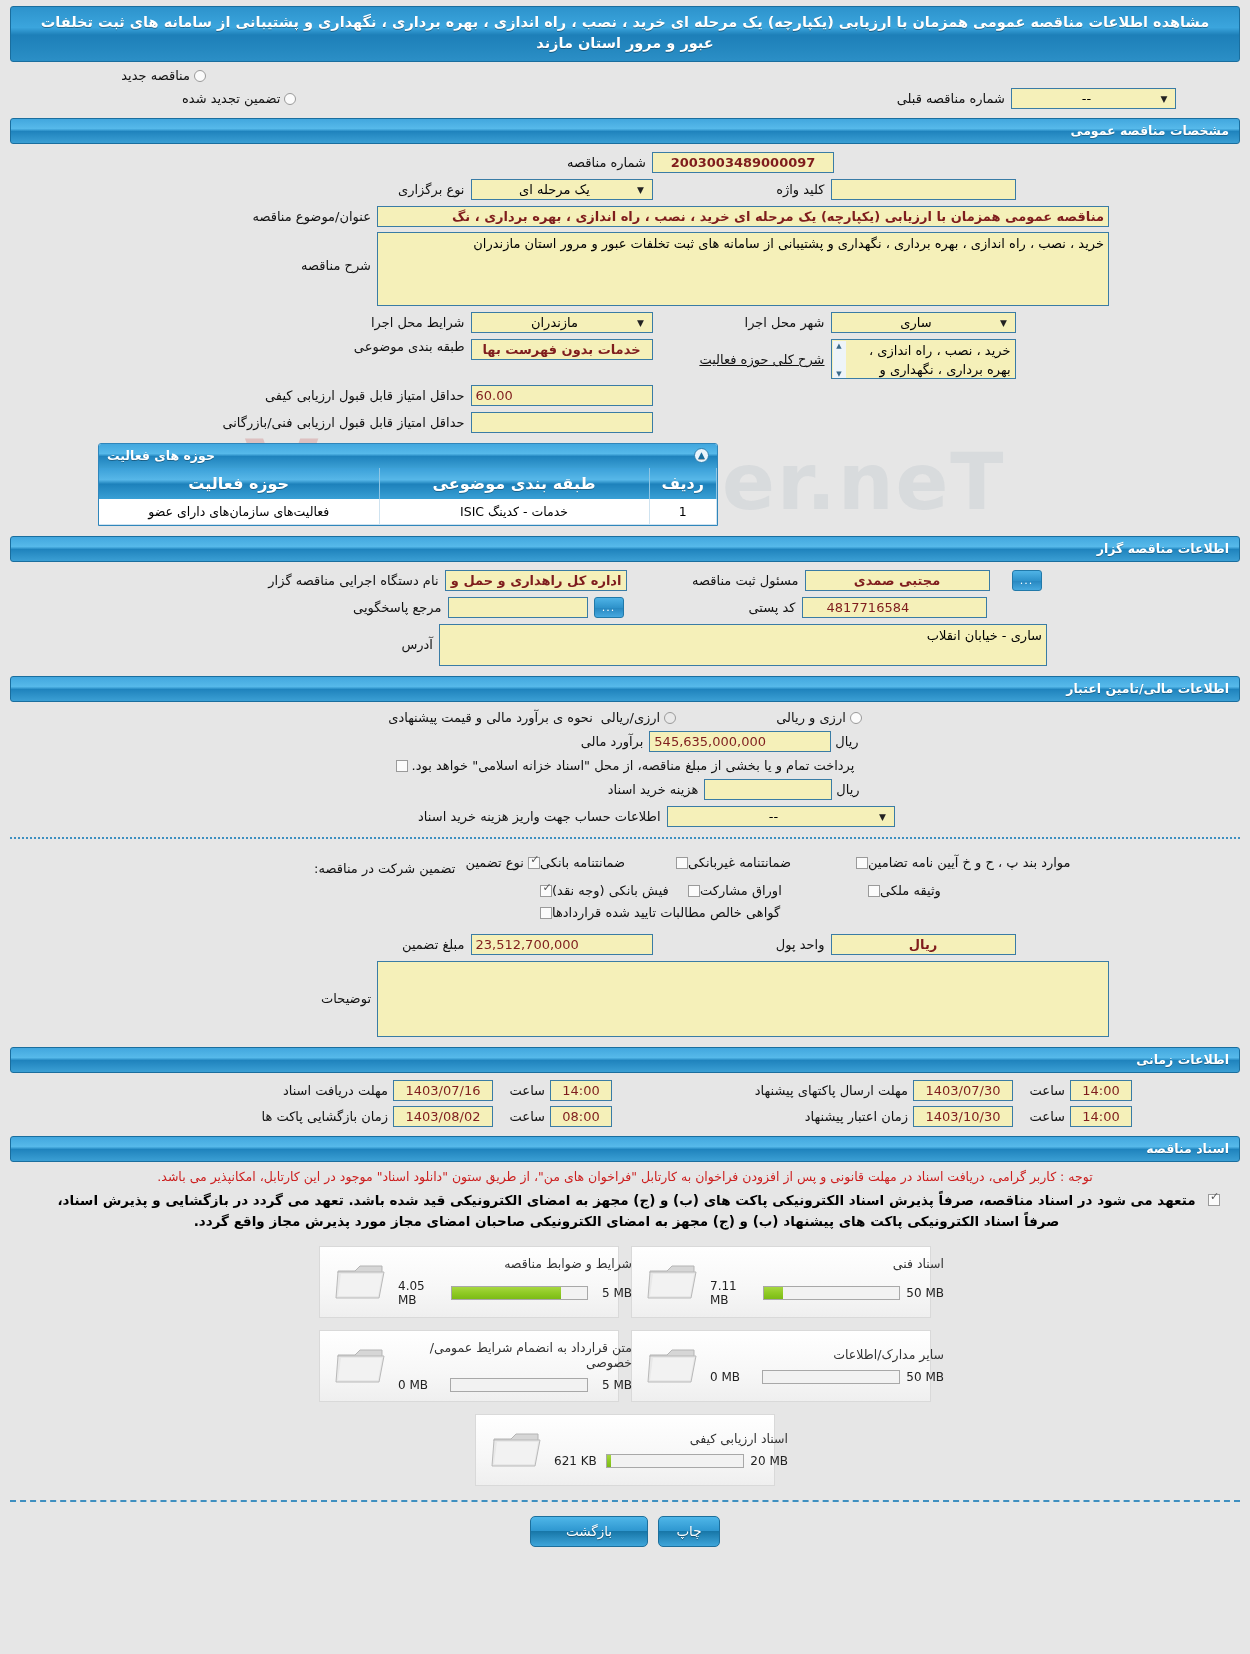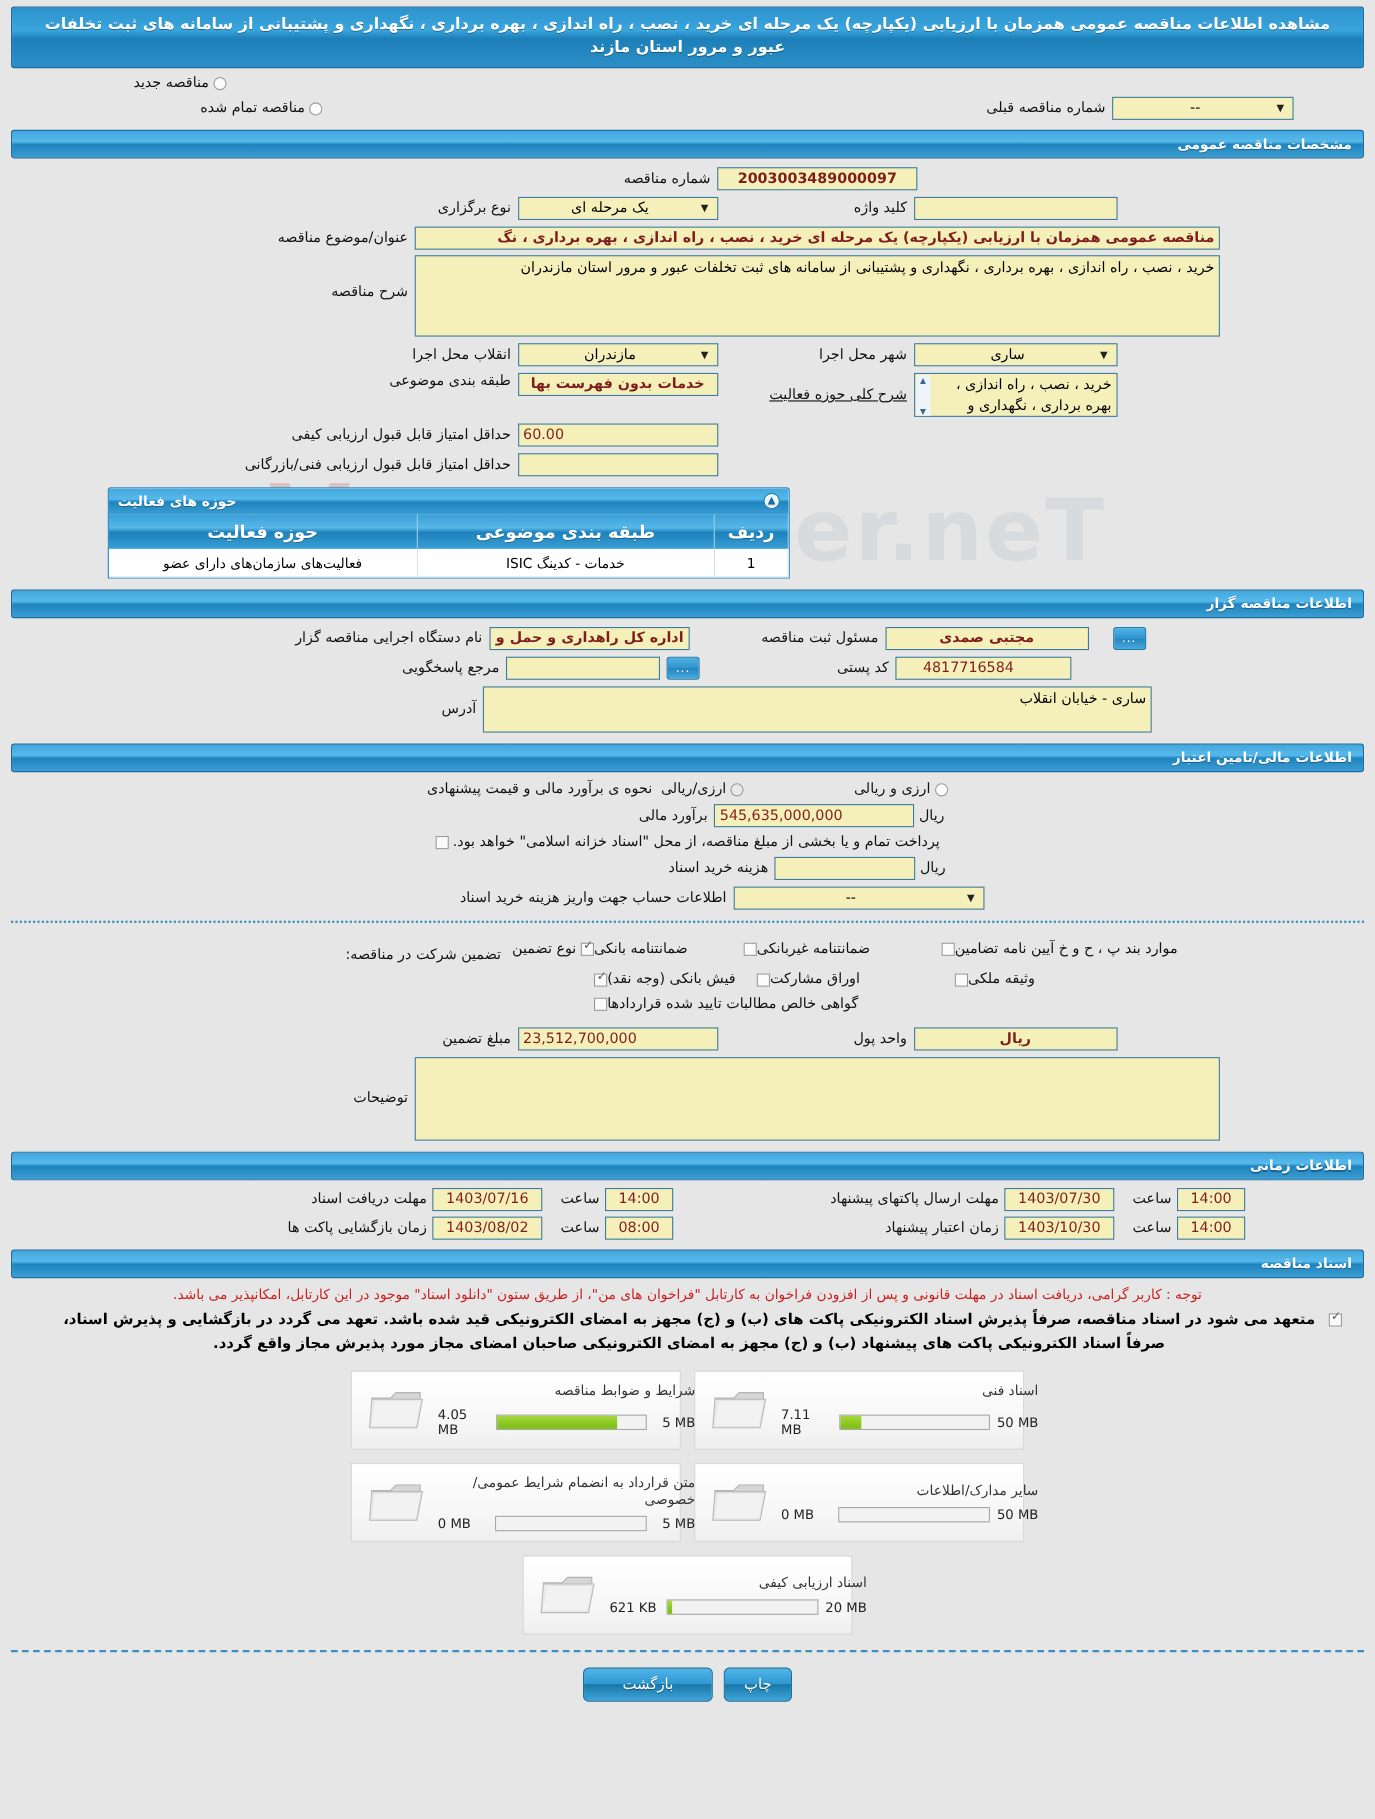--- a/index.html
+++ b/index.html
@@ -267,21 +267,21 @@
     <div class="row" style="justify-content:flex-start; margin-top:5px;">
       <div style="width:62px;"></div>
       <div class="sel" style="width:165px;">
         <span class="arrow">▼</span>
         <span class="sel-val">--</span>
       </div>
       <span class="lbl" style="margin-right:6px;">شماره مناقصه قبلی</span>
       <div style="flex:1;"></div>
       <div class="row" style="margin-left:170px;">
         <span class="radio"></span>
-        <span class="lbl" style="margin-right:4px;">مناقصه تمام شده</span>
+        <span class="lbl" style="margin-right:4px;">تضمین تجدید شده</span>
       </div>
     </div>
   </div>
 
   <div class="section-bar">مشخصات مناقصه عمومی</div>
 
   <div class="pad" style="margin-top:8px;">
 
     <div class="row" style="justify-content:center; margin-bottom:6px;">
       <div class="fld center-num bold" style="width:182px;">2003003489000097</div>
@@ -311,21 +311,21 @@
     <div class="row" style="justify-content:center; margin-bottom:6px;">
       <div class="sel" style="width:185px;">
         <span class="arrow">▼</span>
         <span class="sel-val">ساری</span>
       </div>
       <span class="lbl" style="margin-right:6px; width:172px;">شهر محل اجرا</span>
       <div class="sel" style="width:182px;">
         <span class="arrow">▼</span>
         <span class="sel-val">مازندران</span>
       </div>
-      <span class="lbl" style="margin-right:6px; width:230px;">انقلاب محل اجرا</span>
+      <span class="lbl" style="margin-right:6px; width:230px;">شرایط محل اجرا</span>
     </div>
 
     <div class="row" style="justify-content:center; align-items:flex-start; margin-bottom:6px;">
       <div class="ta" style="width:185px; height:40px; position:relative; padding-left:16px;">
         <span>خرید ، نصب ، راه اندازی ، بهره برداری ، نگهداری و</span>
         <span style="position:absolute; left:1px; top:1px; width:13px; height:38px; background:#eef4f9; border-left:0; display:flex; flex-direction:column; justify-content:space-between; align-items:center; font-size:7px; color:#3a6a8a;">
           <span>▲</span>
           <span>▼</span>
         </span>
       </div>
@@ -375,21 +375,21 @@
     <div class="row" style="justify-content:center; margin-bottom:6px;">
       <div class="btn-dots" style="margin-left:22px;">...</div>
       <div class="fld bold" style="width:185px; text-align:center;">مجتبی صمدی</div>
       <span class="lbl" style="margin-right:6px; width:172px;">مسئول ثبت مناقصه</span>
       <div class="fld bold" style="width:182px;">اداره کل راهداری و حمل و ن</div>
       <span class="lbl" style="margin-right:6px; width:230px;">نام دستگاه اجرایی مناقصه گزار</span>
     </div>
 
     <div class="row" style="justify-content:center; margin-bottom:6px;">
       <div style="width:52px;"></div>
-      <div class="fld num" style="width:160px;padding-left:24px;">4817716584</div>
+      <div class="fld num" style="width:185px;padding-left:24px;">4817716584</div>
       <span class="lbl" style="margin-right:6px; width:172px;">کد پستی</span>
       <div class="btn-dots" style="margin-left:6px;">...</div>
       <div class="fld" style="width:140px;"></div>
       <span class="lbl" style="margin-right:6px; width:230px;">مرجع پاسخگویی</span>
     </div>
 
     <div class="row" style="justify-content:center; align-items:flex-start;">
       <div class="ta" style="width:608px; height:42px;">ساری - خیابان  انقلاب</div>
       <span class="lbl" style="margin-right:6px; width:230px; margin-top:13px;">آدرس</span>
     </div>

